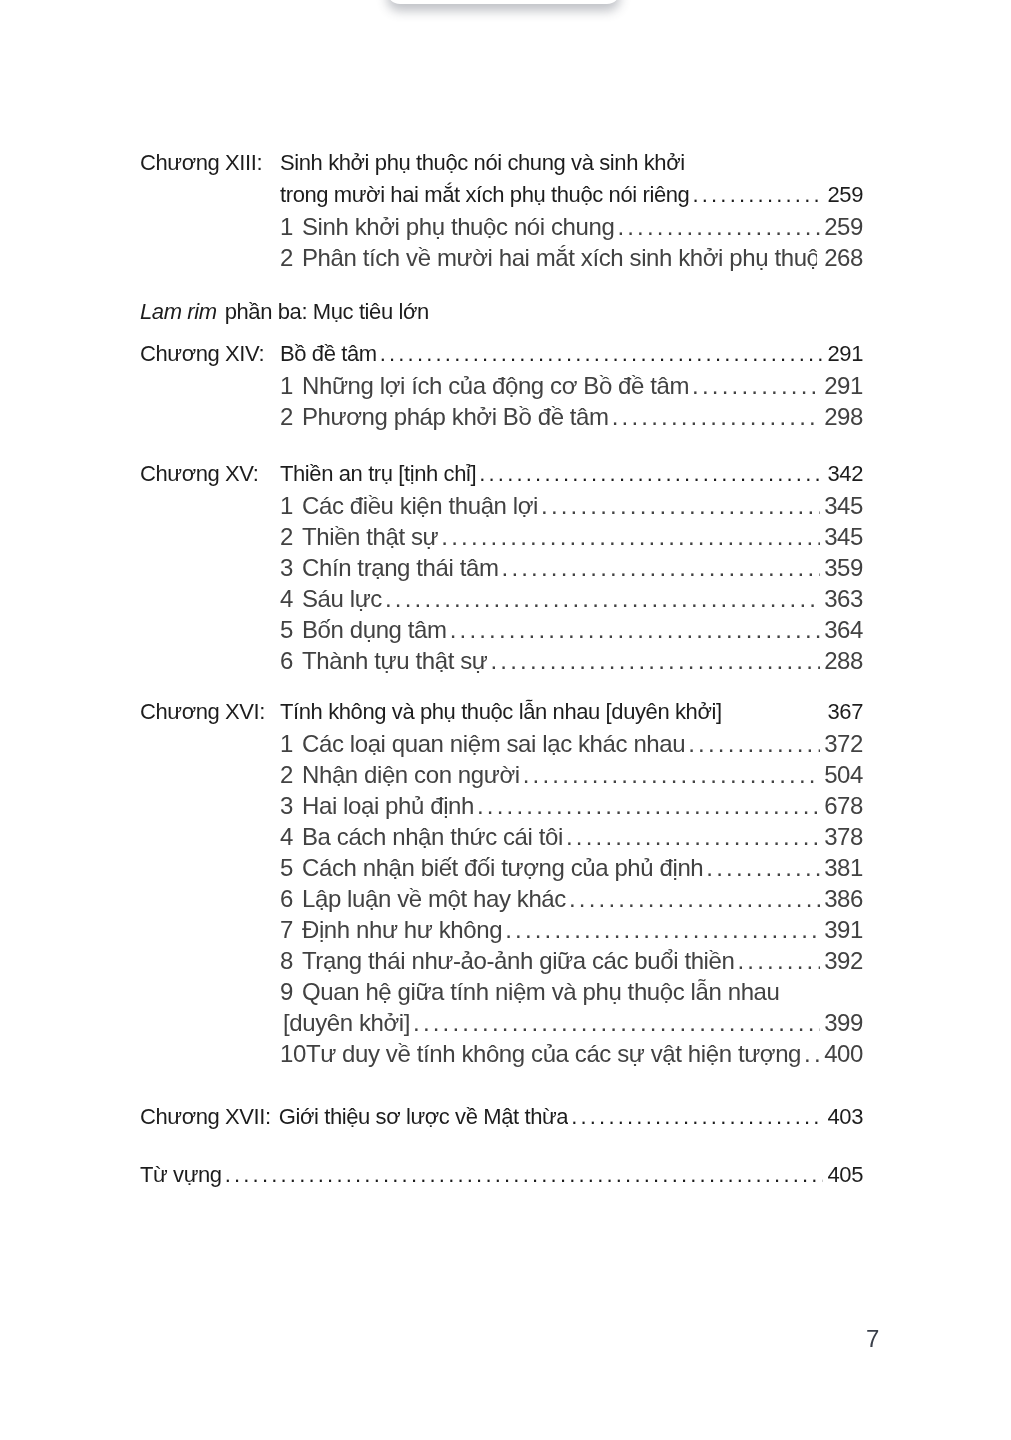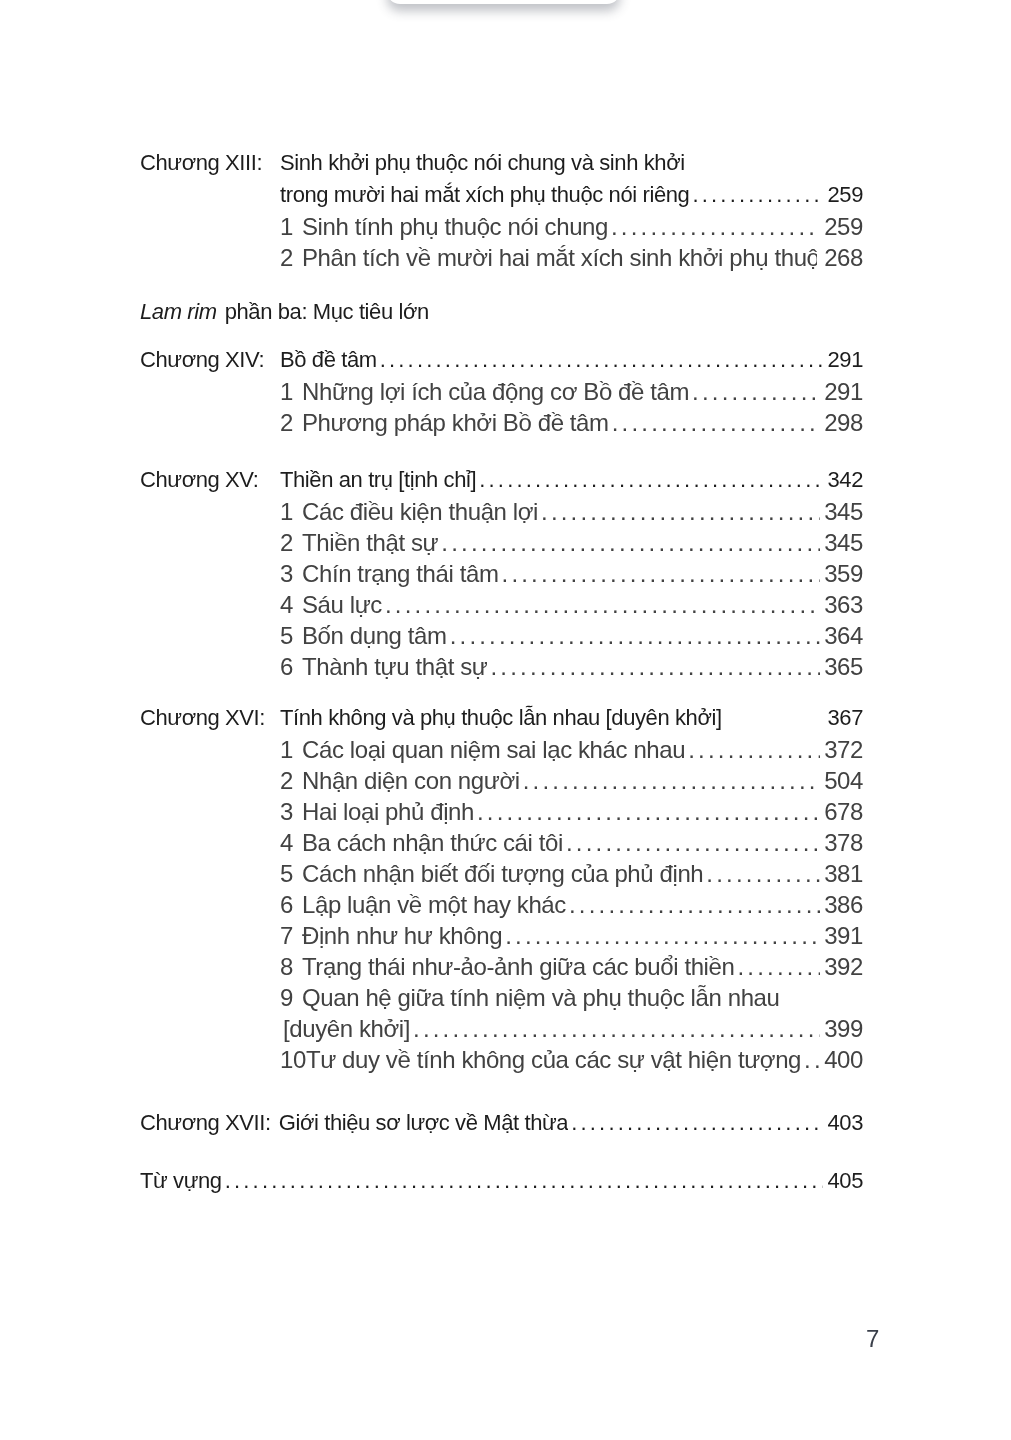--- a/index.html
+++ b/index.html
@@ -21,21 +21,21 @@
     border-radius:14px;
     box-shadow:0 7px 11px rgba(48,53,68,0.30);
   }
   .toc{
     position:absolute;left:140px;top:147px;width:723px;
     color:var(--ink);
     font-size:24px;letter-spacing:-0.4px;
   }
   .section{margin-top:0;}
   .section:nth-child(2){margin-top:23px;}
-  .section:nth-child(3){margin-top:16px;}
+  .section:nth-child(3){margin-top:10px;}
   .section:nth-child(4){margin-top:26px;}
   .section:nth-child(5){margin-top:20px;}
   .section:nth-child(6){margin-top:32px;}
   .section:nth-child(7){margin-top:26px;}
   .row{display:flex;align-items:baseline;}
   .hrow{line-height:32px;font-weight:normal;color:var(--ink-strong);font-size:22px;}
   .irow{line-height:31px;font-size:24px;}
   .label{flex:0 0 140px;white-space:nowrap;}
   .ind{margin-left:140px;}
   .cont{margin-left:143px;justify-content:space-between;}
@@ -66,21 +66,21 @@
           <span class="label">Chương XIII:</span>
           <span class="txt">Sinh khởi phụ thuộc nói chung và sinh khởi</span>
         </div>
         <div class="row hrow ind">
           <span class="txt">trong mười hai mắt xích phụ thuộc nói riêng</span>
           <span class="dots"></span>
           <span class="pg">259</span>
         </div>
         <div class="row irow ind">
           <span class="num">1</span>
-          <span class="txt">Sinh tính phụ thuộc nói chung</span>
+          <span class="txt">Sinh khởi phụ thuộc nói chung</span>
           <span class="dots"></span>
           <span class="pg">259</span>
         </div>
         <div class="row irow ind">
           <span class="num">2</span>
           <span class="txt">Phân tích về mười hai mắt xích sinh khởi phụ thuộc</span>
           <span class="dots"></span>
           <span class="pg">268</span>
         </div>
       </div>
@@ -144,21 +144,21 @@
         <div class="row irow ind">
           <span class="num">5</span>
           <span class="txt">Bốn dụng tâm</span>
           <span class="dots"></span>
           <span class="pg">364</span>
         </div>
         <div class="row irow ind">
           <span class="num">6</span>
           <span class="txt">Thành tựu thật sự</span>
           <span class="dots"></span>
-          <span class="pg">365</span>
+          <span class="pg">288</span>
         </div>
       </div>
       <div class="section">
         <div class="row hrow">
           <span class="label">Chương XVI:</span>
           <span class="txt">Tính không và phụ thuộc lẫn nhau [duyên khởi]</span>
           <span class="spacer"></span>
           <span class="pg">367</span>
         </div>
         <div class="row irow ind">

